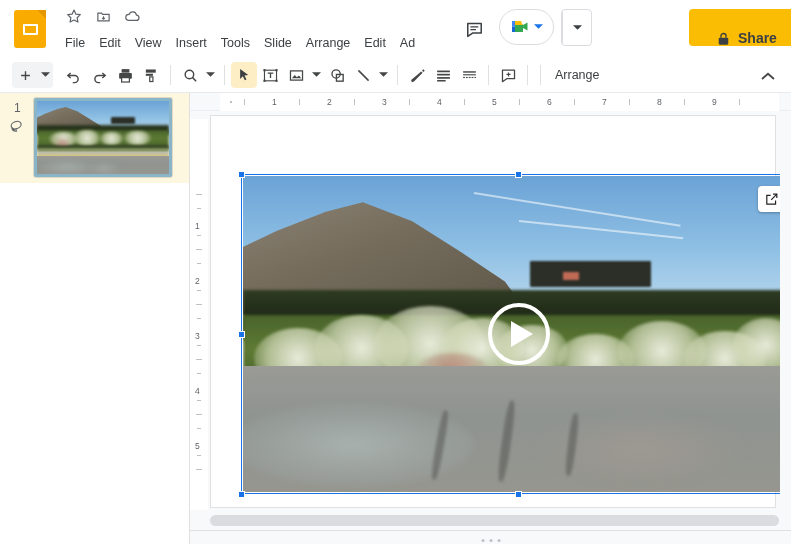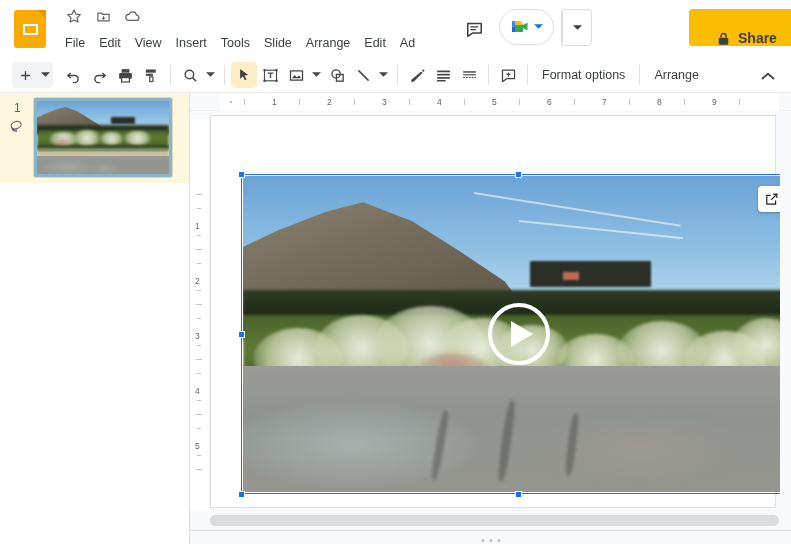--- a/index.html
+++ b/index.html
@@ -531,21 +531,20 @@
 
     <div class="tb-btn">
       <svg width="17" height="17" viewBox="0 0 24 24" fill="none" stroke="#444746" stroke-width="1.8" stroke-linejoin="round">
         <path d="M3.5 4.5h17v12h-11l-6 4.2z"></path>
         <path d="M12 7.6v5.8M9.1 10.5h5.8" stroke-width="1.7"></path>
       </svg>
     </div>
 
     <div class="tb-sep"></div>
 
-    <div class="tb-text">Format options</div>
 
     <div class="tb-sep"></div>
 
     <div class="tb-text">Arrange</div>
 
     <div class="tb-btn tb-collapse">
       <svg width="14" height="9" viewBox="0 0 14 9" fill="none" stroke="#444746" stroke-width="1.8">
         <path d="M1 7l6-5.2L13 7"></path>
       </svg>
     </div>

